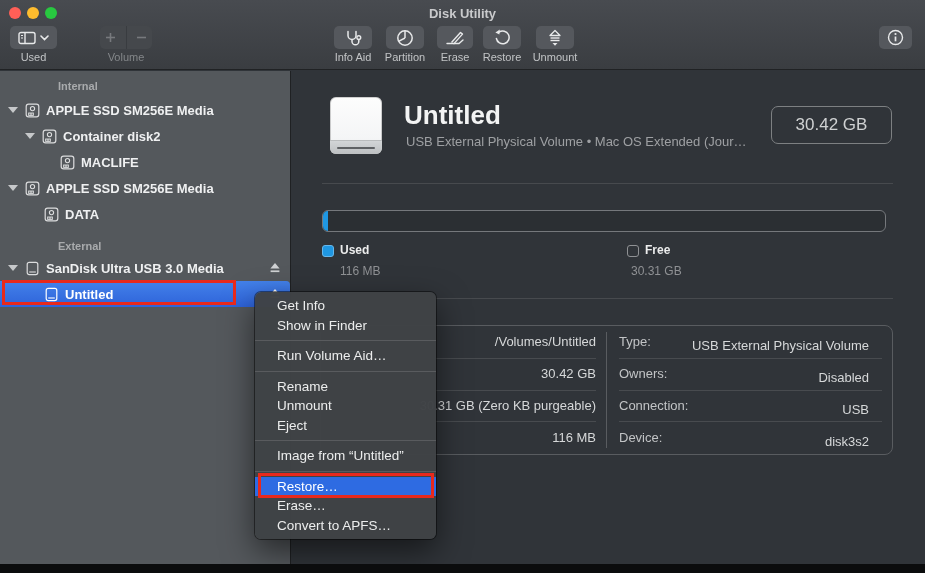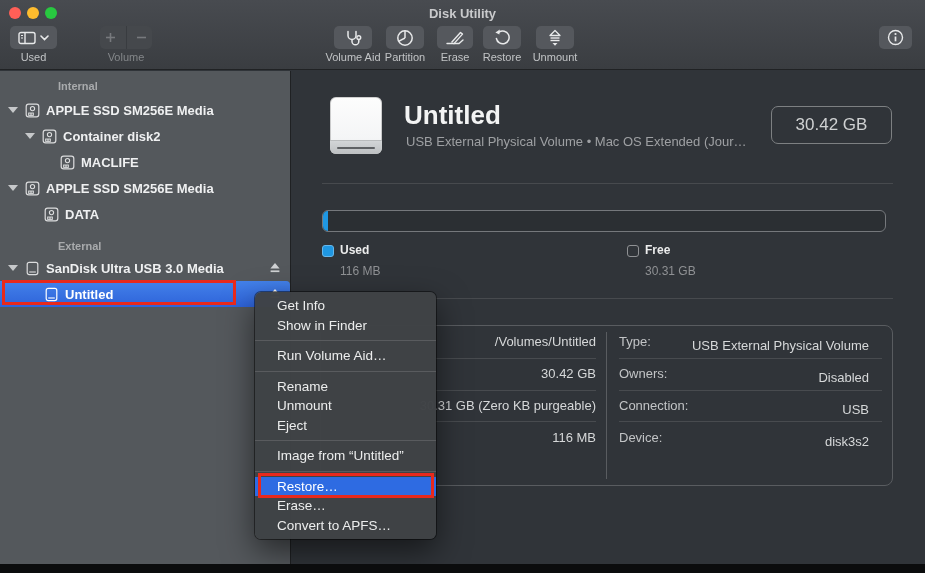--- a/index.html
+++ b/index.html
@@ -59,21 +59,21 @@
   .mdiv { position:absolute; left:322px; width:571px; height:1px; background:#474a4e; }
   .usage-bar { position:absolute; left:322px; top:210px; width:564px; height:22px;
     border:1px solid #75787c; border-radius:6px; background:#2b2f33; overflow:hidden; }
   .usage-fill { position:absolute; left:0; top:0; bottom:0; width:5px; background:#1f97e2; }
   .swatch { position:absolute; width:12px; height:12px; border-radius:3px; }
   .swatch.used { left:322px; top:245px; background:#1f97e2; border:1px solid #66b7eb; }
   .swatch.free { left:627px; top:245px; background:transparent; border:1.5px solid #8f9194; }
   .leg-label { position:absolute; top:243px; font-size:12px; font-weight:700; color:#eceded; }
   .leg-value { position:absolute; top:264px; font-size:12px; color:#8f9194; }
 
-  .info-panel { position:absolute; left:320px; top:325px; width:573px; height:161px;
+  .info-panel { position:absolute; left:320px; top:325px; width:573px; height:130px;
     border:1px solid #595c60; border-radius:8px; }
   .ip-vdiv { position:absolute; left:285px; top:6px; bottom:6px; width:1px; background:#595c60; }
   .ip-row { position:absolute; height:31.75px; display:flex; align-items:center; font-size:13px; }
   .ip-left { left:0; width:285px; justify-content:flex-end; padding-right:10px; color:#d6d8d9; }
   .ip-right { left:286px; width:286px; padding-left:12px; padding-right:24px;
     justify-content:space-between; }
   .ip-lab { color:#c2c4c6; }
   .ip-val { color:#d6d8d9;margin-top:8px; }
   .ip-sep { position:absolute; height:1px; background:#484b4f; }
 
@@ -138,21 +138,21 @@
     </div>
     <div class="tlabel dim" style="left:100px; width:52px;">Volume</div>
 
     <div class="tbtn" style="left:334px; width:38px;">
       <svg width="20" height="16" viewBox="0 0 20 16">
         <path d="M5 1.5 v4 a4 4 0 0 0 8 0 v-4" fill="none" stroke="#e8e9ea" stroke-width="1.5" stroke-linecap="round"></path>
         <path d="M9 9.8 v1.6 a3.4 3.4 0 0 0 6.8 0 V9.5" fill="none" stroke="#e8e9ea" stroke-width="1.5" stroke-linecap="round"></path>
         <circle cx="15.8" cy="7.6" r="1.9" fill="none" stroke="#e8e9ea" stroke-width="1.4"></circle>
       </svg>
     </div>
-    <div class="tlabel" style="left:322px; width:62px;">Volume Aid</div>
+    <div class="tlabel" style="left:322px; width:62px;">Info Aid</div>
 
     <div class="tbtn" style="left:386px; width:38px;">
       <svg width="18" height="18" viewBox="0 0 18 18">
         <circle cx="9" cy="9" r="7.2" fill="none" stroke="#e8e9ea" stroke-width="1.5"></circle>
         <line x1="9" y1="9" x2="9" y2="1.8" stroke="#e8e9ea" stroke-width="1.5"></line>
         <line x1="9" y1="9" x2="2.6" y2="12.3" stroke="#e8e9ea" stroke-width="1.5"></line>
       </svg>
     </div>
     <div class="tlabel" style="left:375px; width:60px;">Partition</div>
 
@@ -313,21 +313,21 @@
   <div class="usage-bar">
     <div class="usage-fill"></div>
   </div>
 
   <div class="swatch used"></div>
   <div class="leg-label" style="left:340px;">Used</div>
   <div class="leg-value" style="left:340px;">116 MB</div>
 
   <div class="swatch free"></div>
   <div class="leg-label" style="left:645px;">Free</div>
-  <div class="leg-value" style="left:645px;">30.31 GB</div>
+  <div class="leg-value" style="left:631px;">30.31 GB</div>
 
   <div class="mdiv" style="top:298px;"></div>
 
   <div class="info-panel">
     <div class="ip-vdiv"></div>
 
     <div class="ip-row ip-left" style="top:0;">/Volumes/Untitled</div>
     <div class="ip-row ip-left" style="top:31.75px;">30.42 GB</div>
     <div class="ip-row ip-left" style="top:63.5px;">30.31 GB (Zero KB purgeable)</div>
     <div class="ip-row ip-left" style="top:95.25px;">116 MB</div>

